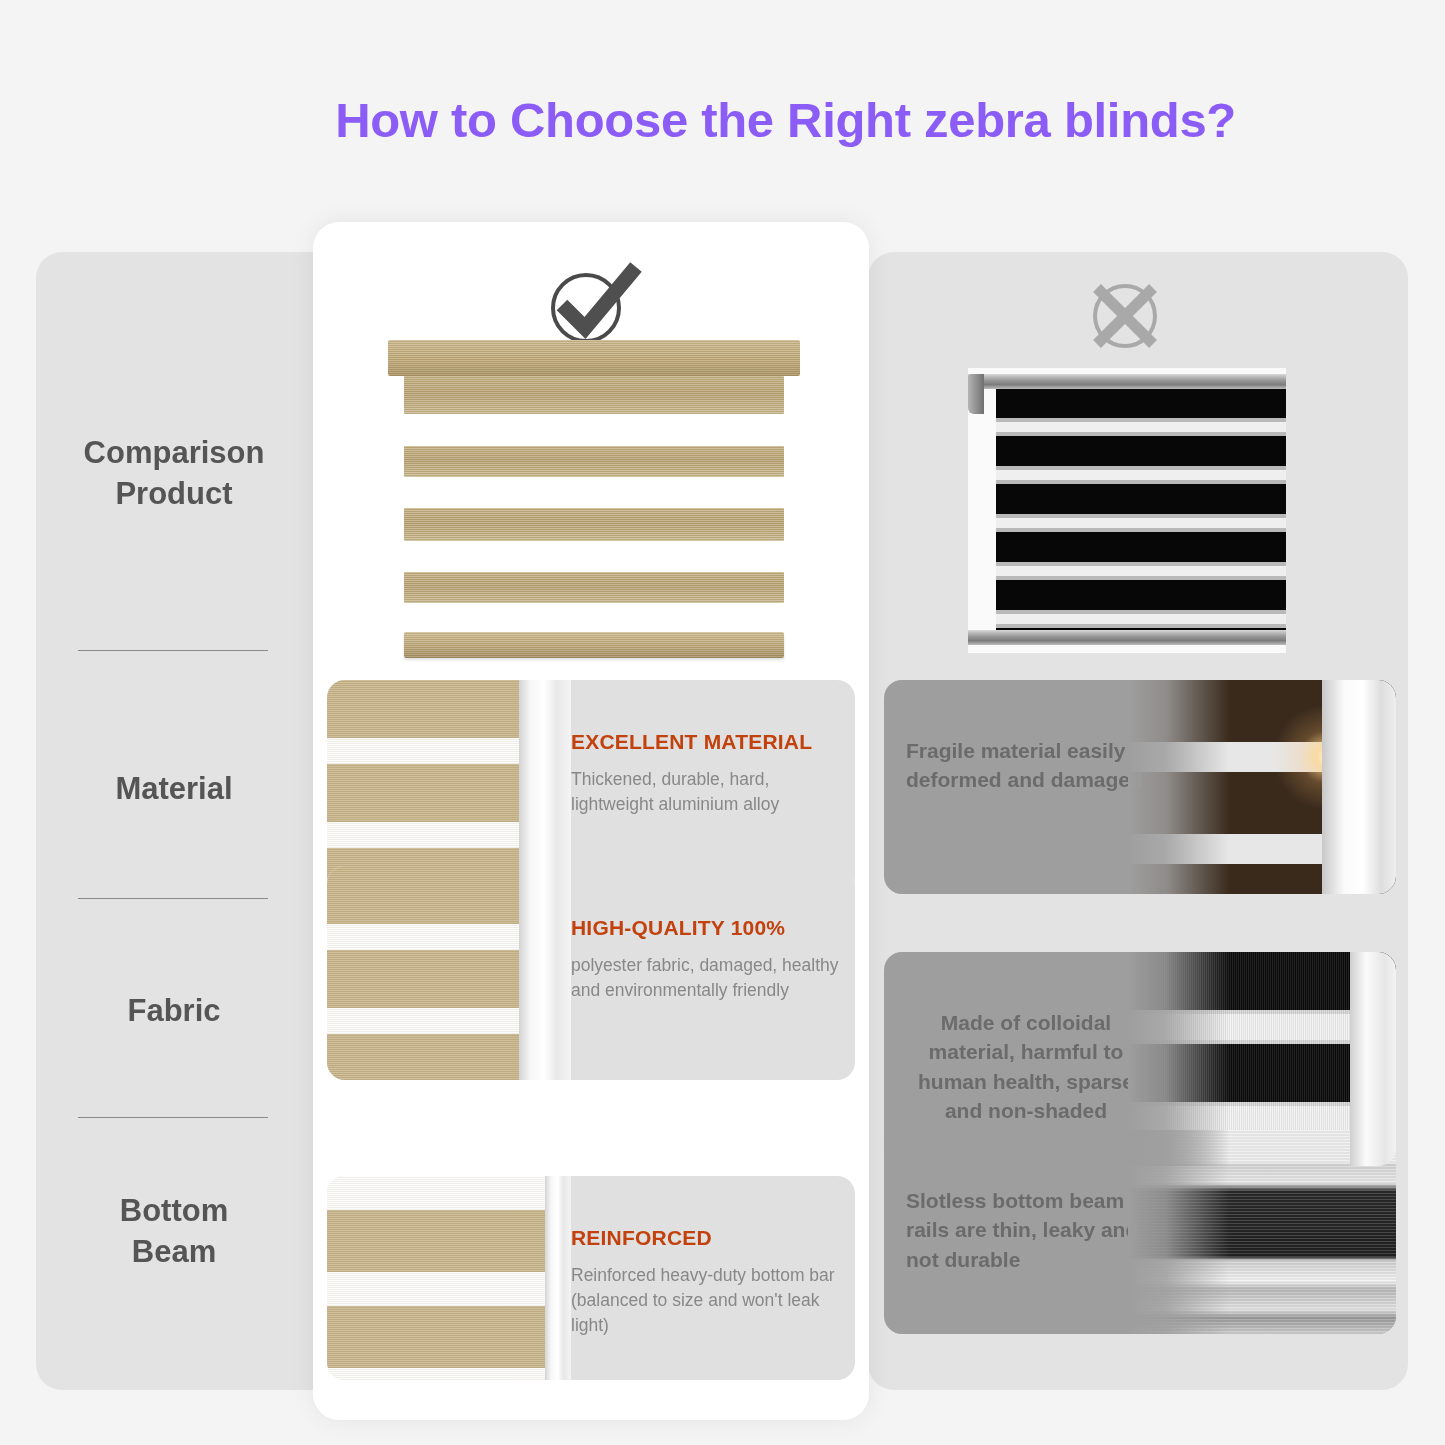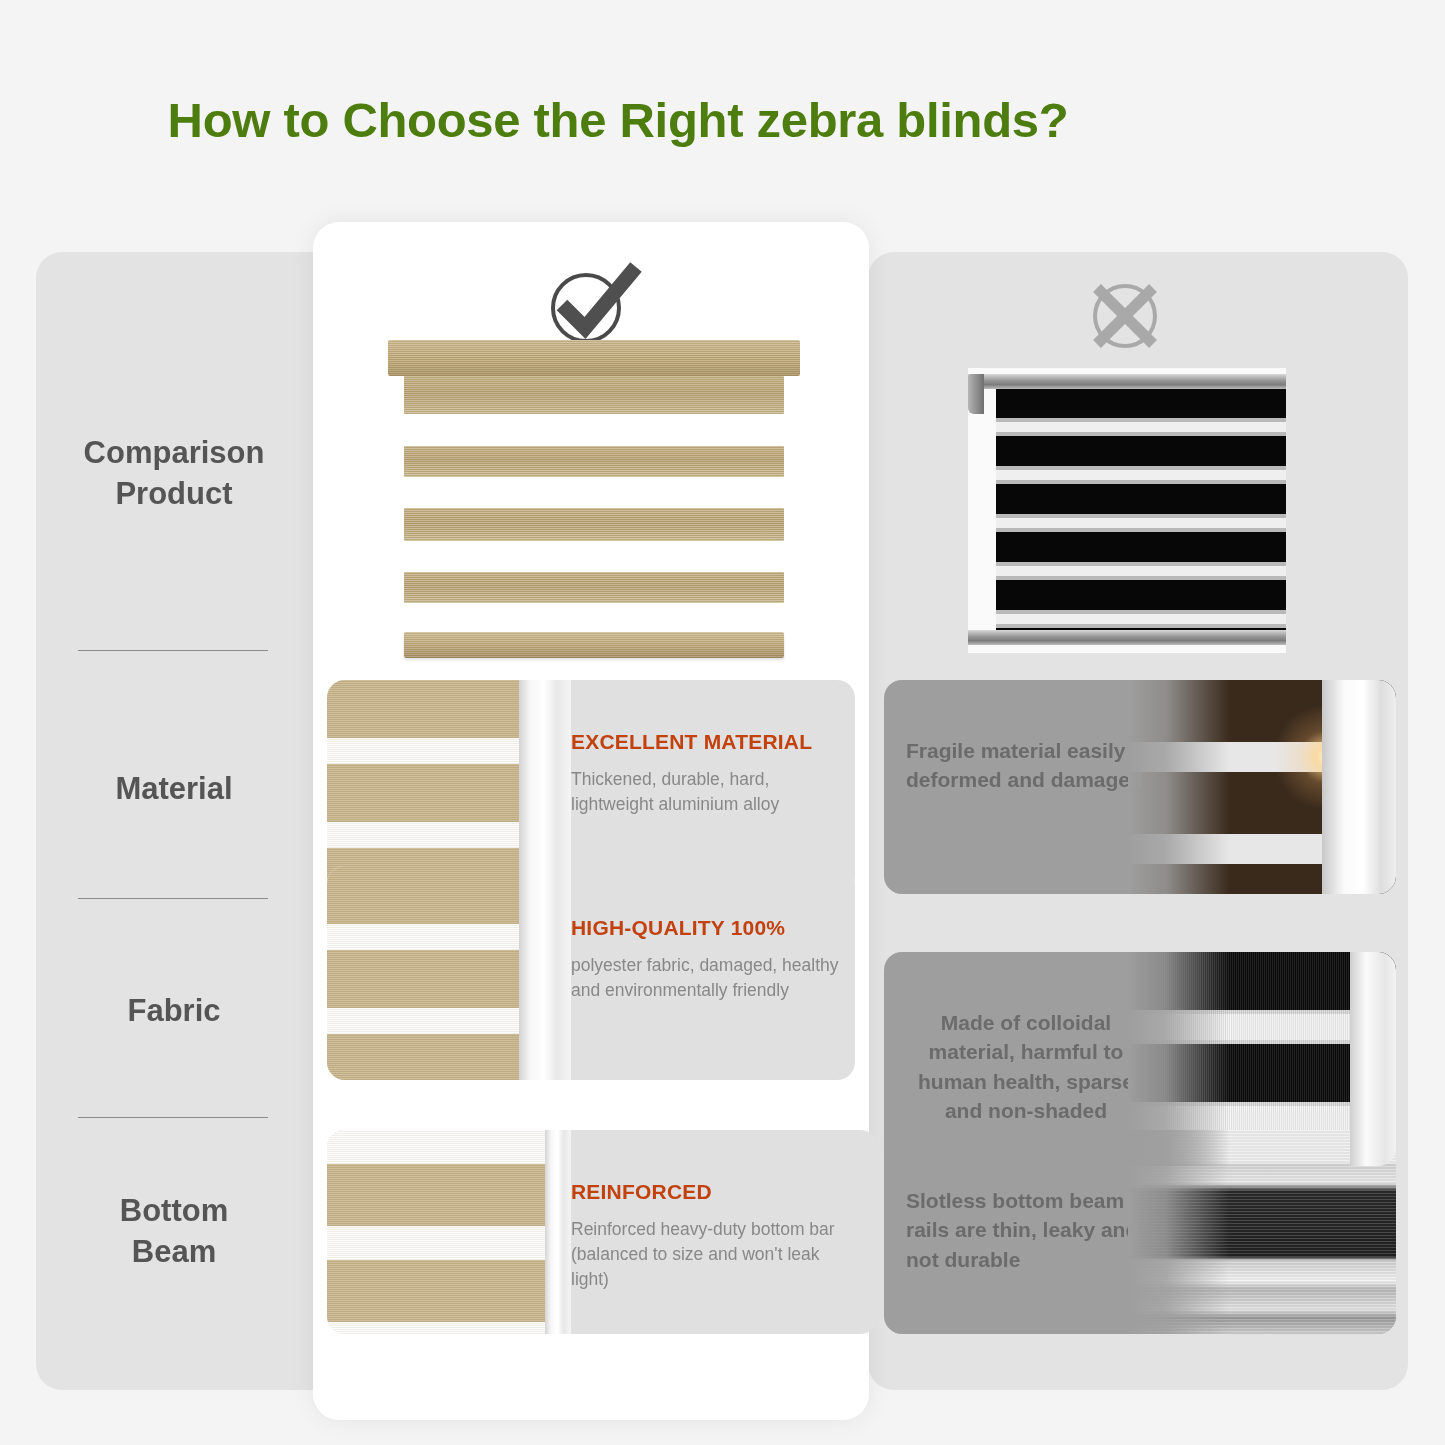--- a/index.html
+++ b/index.html
@@ -14,24 +14,24 @@
     overflow: hidden;
     position: relative;
   }
 
   
   #page-title {
     position: absolute;
     top: 92px;
     left: 0;
     width: 1236px;
-    text-align: center;
+    text-align: right;
     font-size: 49px;
     font-weight: bold;
-    color: #4d7c0f;
+    color: #8b5cf6;
     letter-spacing: -0.3px;
     white-space: nowrap;
   }
 
   
   #compare-board {
     position: absolute;
     left: 0;
     top: 0;
     width: 1445px;
@@ -208,21 +208,21 @@
     left: 327px;
     width: 528px;
   }
   .card-bad {
     background: #9e9e9e;
     left: 884px;
     width: 512px;
   }
   #card-good-material { top: 680px;  height: 214px; }
   #card-good-fabric   { top: 866px;  height: 214px; }
-  #card-good-bottom   { top: 1130px; height: 204px; padding-left: 23px; }
+  #card-good-bottom   { top: 1176px; height: 204px; }
   #card-bad-material  { top: 680px;  height: 214px; }
   #card-bad-fabric    { top: 952px;  height: 214px; text-align: center; }
   #card-bad-bottom    { top: 1130px; height: 204px; }
 
   .card-text-good {
     position: absolute;
     left: 244px;
     top: 50px;
     width: 270px;
   }

